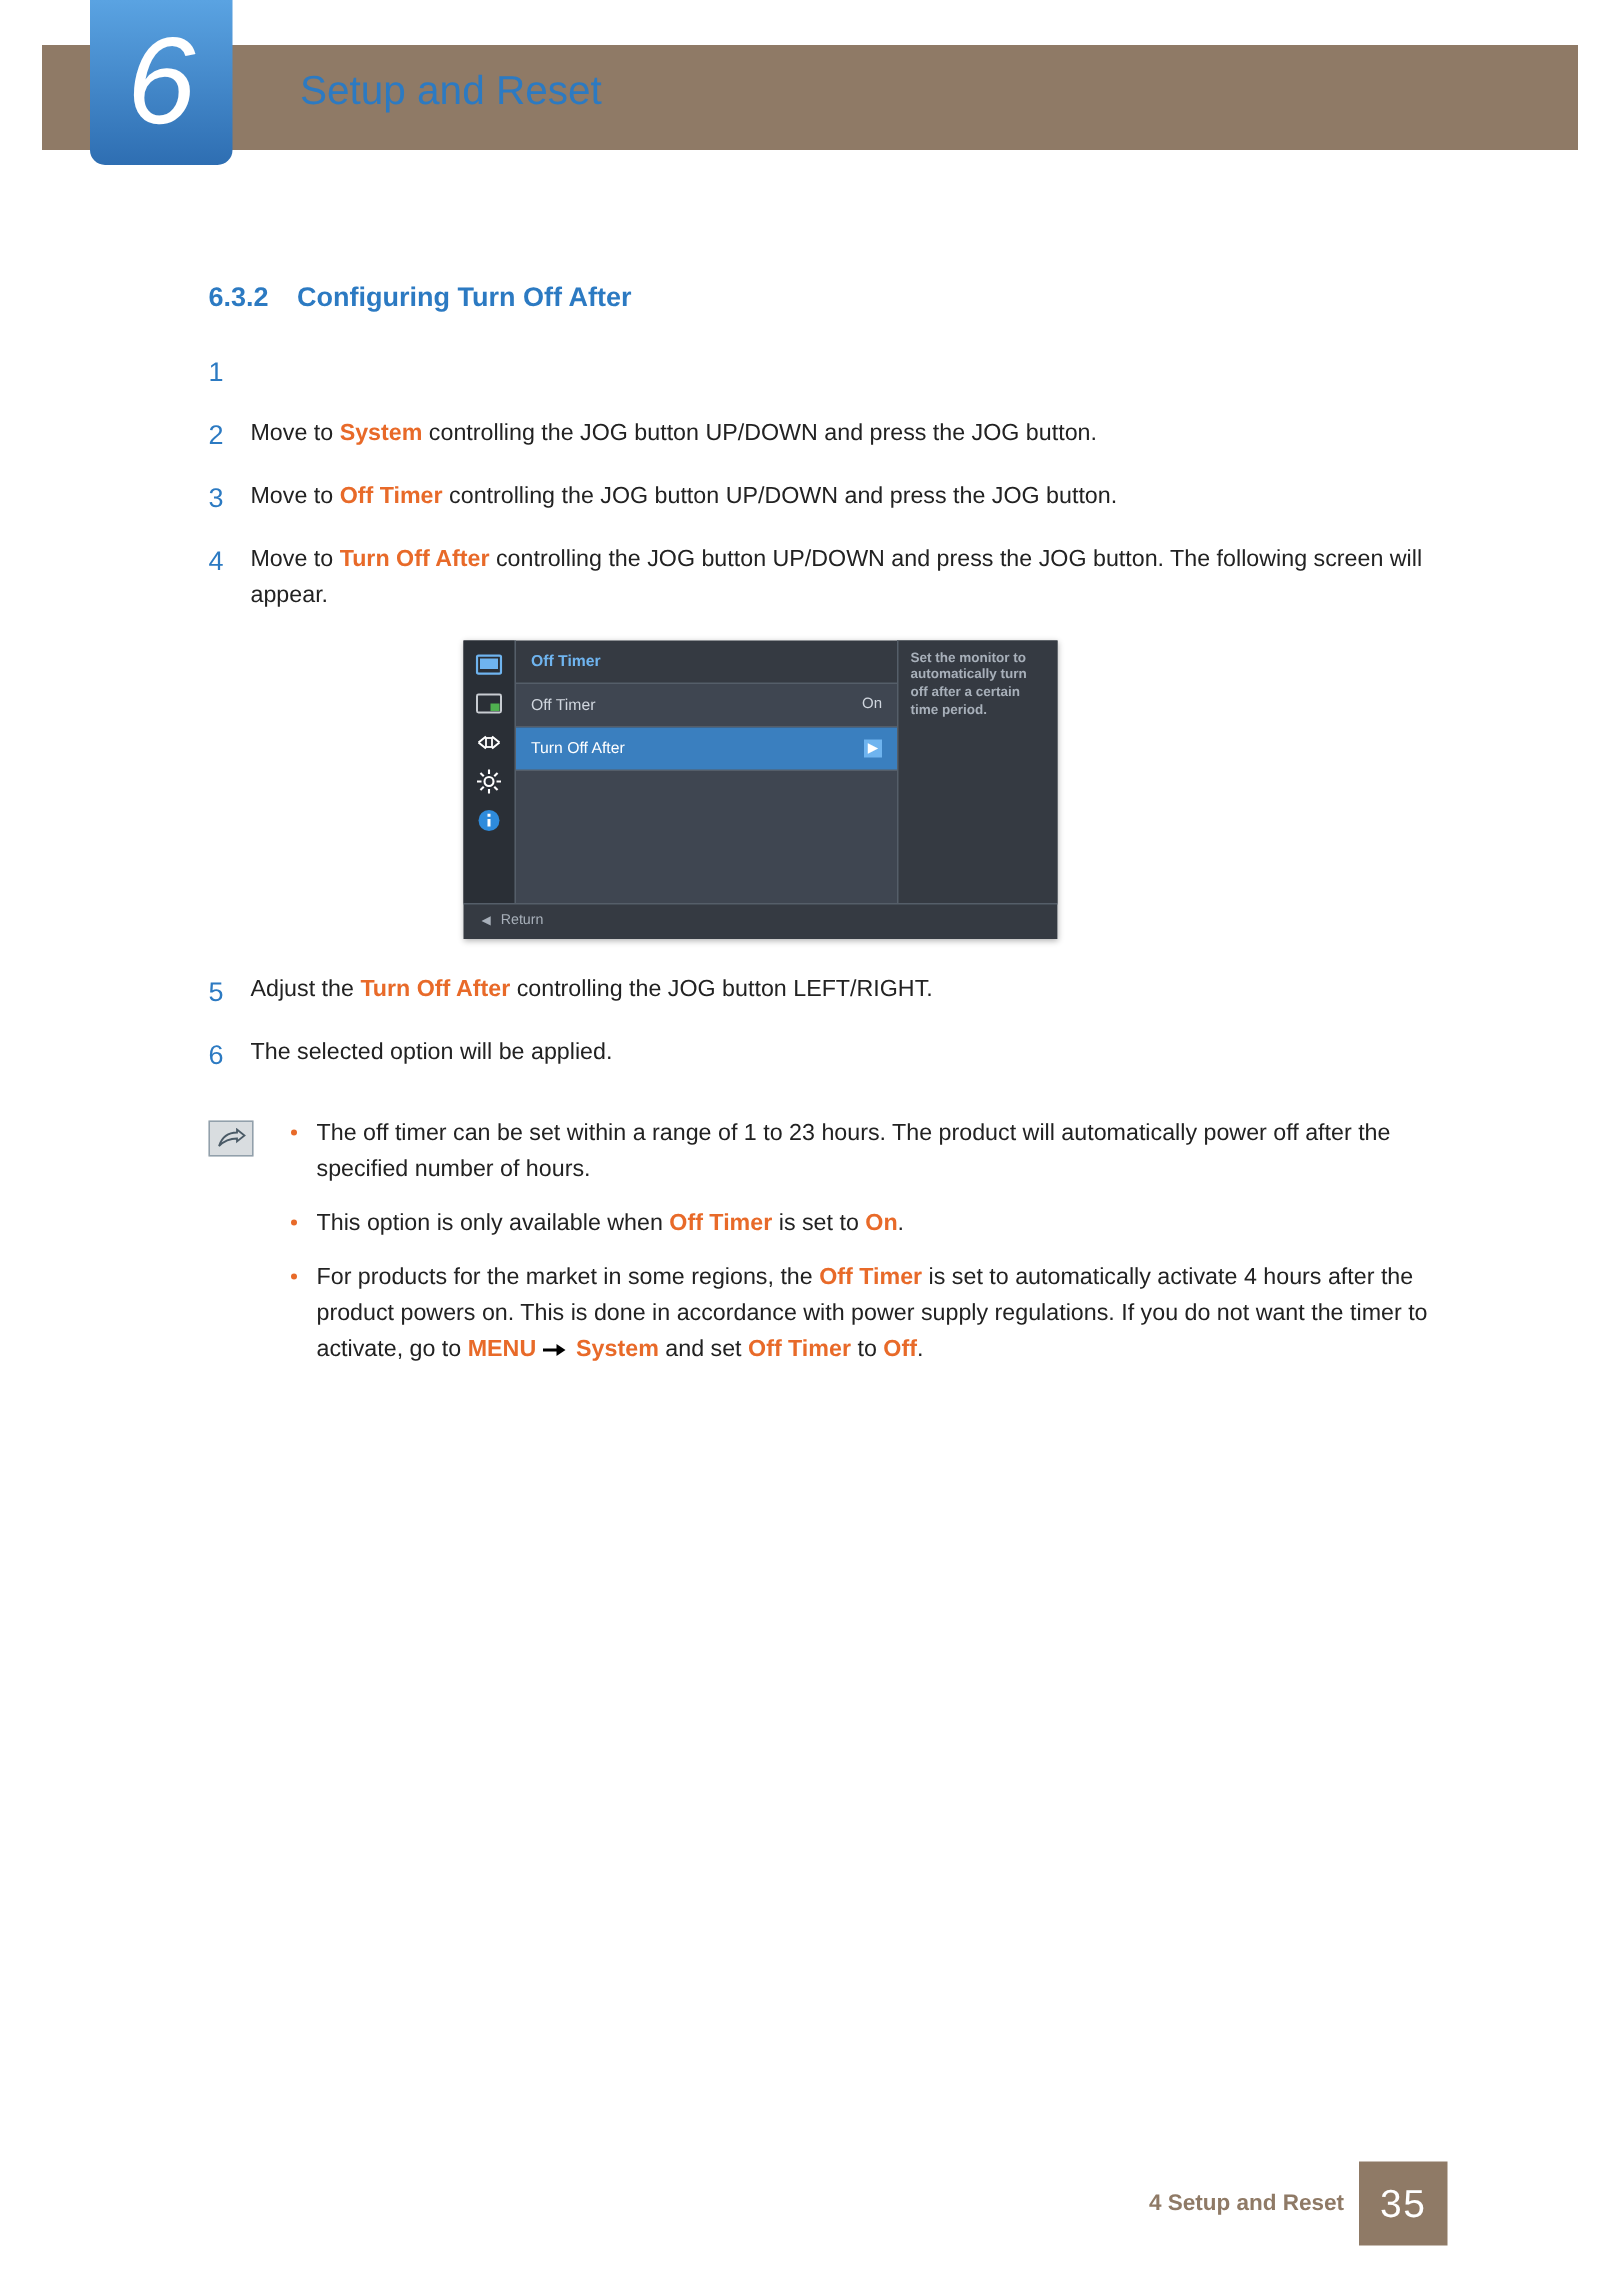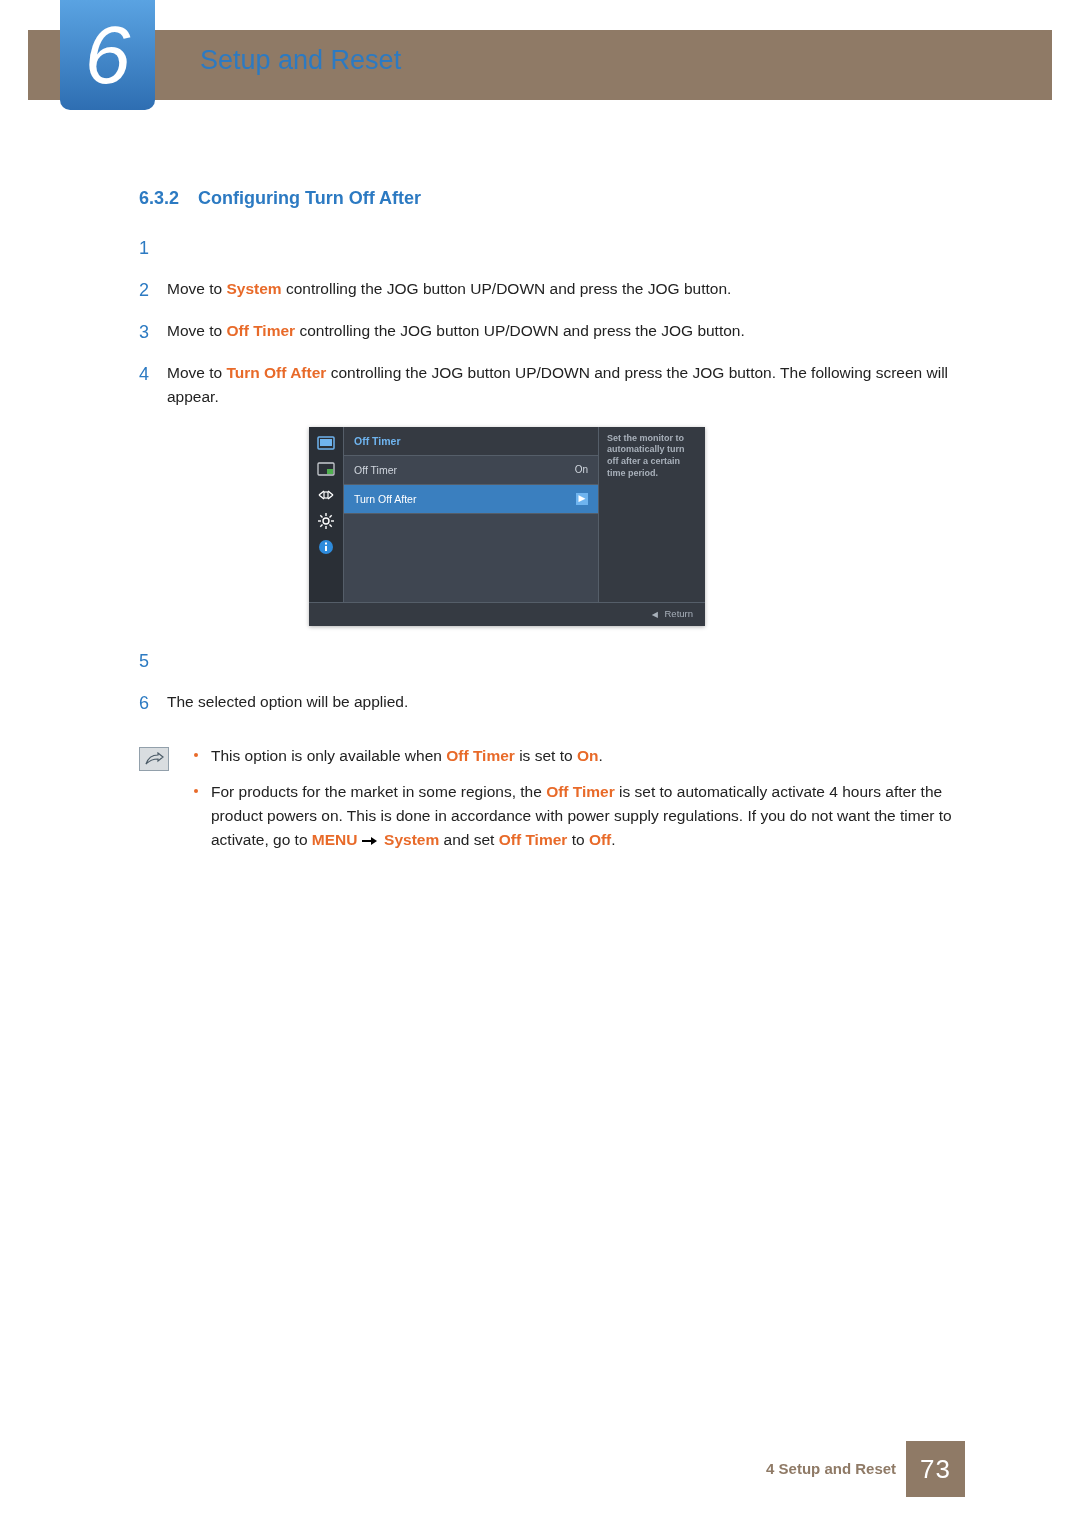--- a/index.html
+++ b/index.html
@@ -42,21 +42,21 @@
   .osd-main{flex:1;display:flex;border-left:1px solid var(--panel-brdr);}
   .osd-list{flex:1;}
   .osd-title{color:#6fb4ef;padding:6px 10px;font-size:10.5px;border-bottom:1px solid var(--panel-brdr);font-weight:bold;}
   .osd-row{display:flex;align-items:center;padding:6px 10px;border-bottom:1px solid var(--panel-brdr);background:var(--panel-row);}
   .osd-row.hl{background:var(--panel-hl);color:#fff;}
   .osd-row .lbl{flex:1;}
   .osd-row .val{font-size:10px;}
   .osd-row.hl .arw{width:12px;height:12px;background:#6fb4ef;display:inline-flex;align-items:center;justify-content:center;color:#fff;margin-left:6px;font-size:9px;}
   .osd-spacer{height:88px;background:var(--panel-row);}
   .osd-help{width:90px;background:var(--panel-dk);color:var(--panel-dim);font-size:9px;line-height:1.3;padding:6px 8px;border-left:1px solid var(--panel-brdr);font-weight:bold;}
-  .osd-foot{background:var(--panel-dk);color:var(--panel-dim);font-size:9.5px;text-align:right;padding:4px 12px;border-top:1px solid var(--panel-brdr);}
+  .osd-foot{background:var(--panel-dk);color:var(--panel-dim);font-size:9.5px;padding:4px 12px;border-top:1px solid var(--panel-brdr);}
   .osd-foot .tri{display:inline-block;margin-right:4px;font-size:8px;}
   
   .note{display:flex;align-items:flex-start;margin-top:26px;}
   .note-ic{flex:0 0 28px;height:22px;background:#d9dde0;border:1px solid #92a0ab;display:flex;align-items:center;justify-content:center;margin-right:22px;margin-top:3px;}
   .note-ic svg{display:block;}
   .note ul{list-style:none;padding:0;margin:0;}
   .note ul li{position:relative;padding-left:20px;margin:0 0 12px 0;}
   .note ul li:before{content:"";position:absolute;left:3px;top:9px;width:4px;height:4px;border-radius:50%;background:var(--orange);}
   .arrow-sym{display:inline-block;position:relative;width:18px;height:10px;vertical-align:middle;}
   .arrow-sym:before{content:"";position:absolute;left:0;top:4px;width:12px;height:2px;background:#000;}
@@ -168,43 +168,47 @@
     </div>
     <div class="osd-foot">
       <span class="tri">◀</span>
       <span>Return</span>
     </div>
   </div>
 
   <ol class="steps">
     <li>
       <span class="n">5</span>
+      <span class="t">
+        <span>Adjust the </span><span class="emph">Turn Off After</span><span> controlling the JOG button LEFT/RIGHT.</span>
+      </span>
     </li>
     <li>
       <span class="n">6</span>
       <span class="t">The selected option will be applied.</span>
     </li>
   </ol>
 
   <div class="note">
     <div class="note-ic">
       <svg width="20" height="14">
           <path d="M2 12 C4 6 8 3 14 3 L14 1 L19 5 L14 9 L14 7 C9 7 5 9 2 12 Z" fill="none" stroke="#4a5a66" stroke-width="1.2"></path>
         </svg>
     </div>
     <ul>
+      <li>The off timer can be set within a range of 1 to 23 hours. The product will automatically power off after the specified number of hours.</li>
       <li>
         <span>This option is only available when </span><span class="emph">Off Timer</span><span> is set to </span><span class="emph">On</span><span>.</span>
       </li>
       <li>
         <span>For products for the market in some regions, the </span><span class="emph">Off Timer</span><span> is set to automatically activate 4 hours after the product powers on. This is done in accordance with power supply regulations. If you do not want the timer to activate, go to </span><span class="emph">MENU</span>
         <span class="arrow-sym"></span>
         <span class="emph">System</span><span> and set </span><span class="emph">Off Timer</span><span> to </span><span class="emph">Off</span><span>.</span>
       </li>
     </ul>
   </div>
 
 </div>
 
 <div class="footer">
   <span class="fchap">4 Setup and Reset</span>
-  <span class="pg">73</span>
+  <span class="pg">35</span>
 </div>
 
 </body></html>

